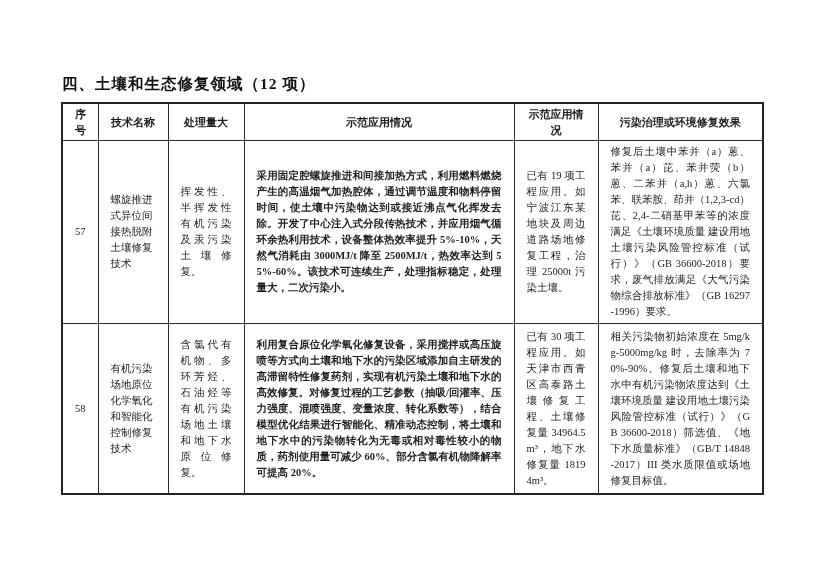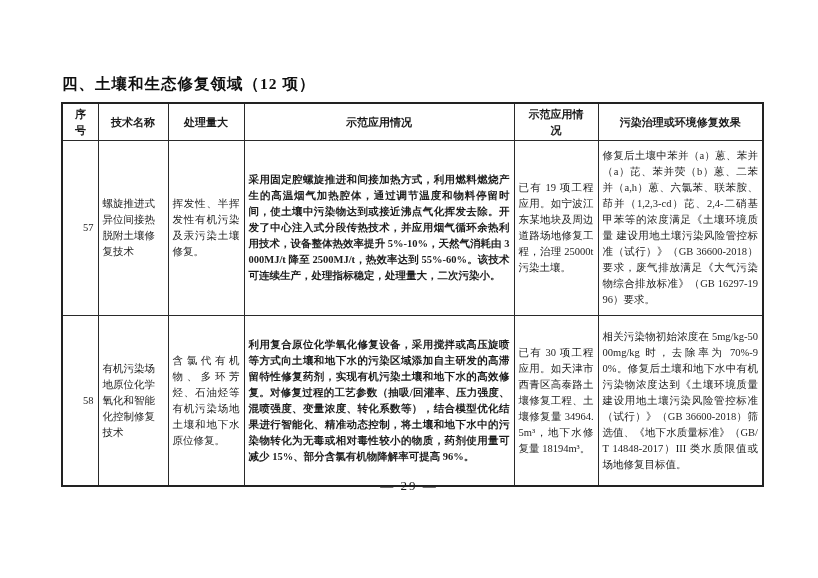--- a/index.html
+++ b/index.html
@@ -33,21 +33,21 @@
     width: 701px;
     border-collapse: collapse;
     table-layout: fixed;
     font-size: 10.5px;
     color: #1c1c1c;
   }
   table.spec-table th,
   table.spec-table td {
     border: 1px solid #2a2a2a;
     vertical-align: middle;
-    padding: 3px 4px;
+    padding: 3px 12px;
     line-height: 16px;
     word-break: break-all;
   }
   table.spec-table {
     border: 2px solid #222;
   }
   table.spec-table th {
     font-weight: bold;
     text-align: center;
     font-size: 11px;
@@ -125,22 +125,21 @@
         <td class="c-name">螺旋推进式异位间接热脱附土壤修复技术</td>
         <td class="c-scope">挥发性、半挥发性有机污染及汞污染土壤修复。</td>
         <td class="c-desc">采用固定腔螺旋推进和间接加热方式，利用燃料燃烧产生的高温烟气加热腔体，通过调节温度和物料停留时间，使土壤中污染物达到或接近沸点气化挥发去除。开发了中心注入式分段传热技术，并应用烟气循环余热利用技术，设备整体热效率提升 5%-10%，天然气消耗由 3000MJ/t 降至 2500MJ/t，热效率达到 55%-60%。该技术可连续生产，处理指标稳定，处理量大，二次污染小。</td>
         <td class="c-app">已有 19 项工程应用。如宁波江东某地块及周边道路场地修复工程，治理 25000t 污染土壤。</td>
         <td class="c-effect">修复后土壤中苯并（a）蒽、苯并（a）芘、苯并荧（b）蒽、二苯并（a,h）蒽、六氯苯、联苯胺、茚并（1,2,3-cd）芘、2,4-二硝基甲苯等的浓度满足《土壤环境质量 建设用地土壤污染风险管控标准（试行）》（GB 36600-2018）要求，废气排放满足《大气污染物综合排放标准》（GB 16297-1996）要求。</td>
       </tr>
       <tr class="row-58">
         <td class="c-no">58</td>
         <td class="c-name">有机污染场地原位化学氧化和智能化控制修复技术</td>
         <td class="c-scope">含氯代有机物、多环芳烃、石油烃等有机污染场地土壤和地下水原位修复。</td>
-        <td class="c-desc">利用复合原位化学氧化修复设备，采用搅拌或高压旋喷等方式向土壤和地下水的污染区域添加自主研发的高滞留特性修复药剂，实现有机污染土壤和地下水的高效修复。对修复过程的工艺参数（抽吸/回灌率、压力强度、混喷强度、变量浓度、转化系数等），结合模型优化结果进行智能化、精准动态控制，将土壤和地下水中的污染物转化为无毒或相对毒性较小的物质，药剂使用量可减少 15%、部分含氯有机物降解率可提高 96%。</td>
+        <td class="c-desc">利用复合原位化学氧化修复设备，采用搅拌或高压旋喷等方式向土壤和地下水的污染区域添加自主研发的高滞留特性修复药剂，实现有机污染土壤和地下水的高效修复。对修复过程的工艺参数（抽吸/回灌率、压力强度、混喷强度、变量浓度、转化系数等），结合模型优化结果进行智能化、精准动态控制，将土壤和地下水中的污染物转化为无毒或相对毒性较小的物质，药剂使用量可减少 60%、部分含氯有机物降解率可提高 20%。</td>
         <td class="c-app">已有 30 项工程应用。如天津市西青区高泰路土壤修复工程、土壤修复量 34964.5m³，地下水修复量 18194m³。</td>
         <td class="c-effect">相关污染物初始浓度在 5mg/kg-5000mg/kg 时，去除率为 70%-90%。修复后土壤和地下水中有机污染物浓度达到《土壤环境质量 建设用地土壤污染风险管控标准（试行）》（GB 36600-2018）筛选值、《地下水质量标准》（GB/T 14848-2017）III 类水质限值或场地修复目标值。</td>
       </tr>
     </tbody>
   </table>
 
-  <div class="page-number">— 29 —</div>
 
 </div>
 
 </body></html>

